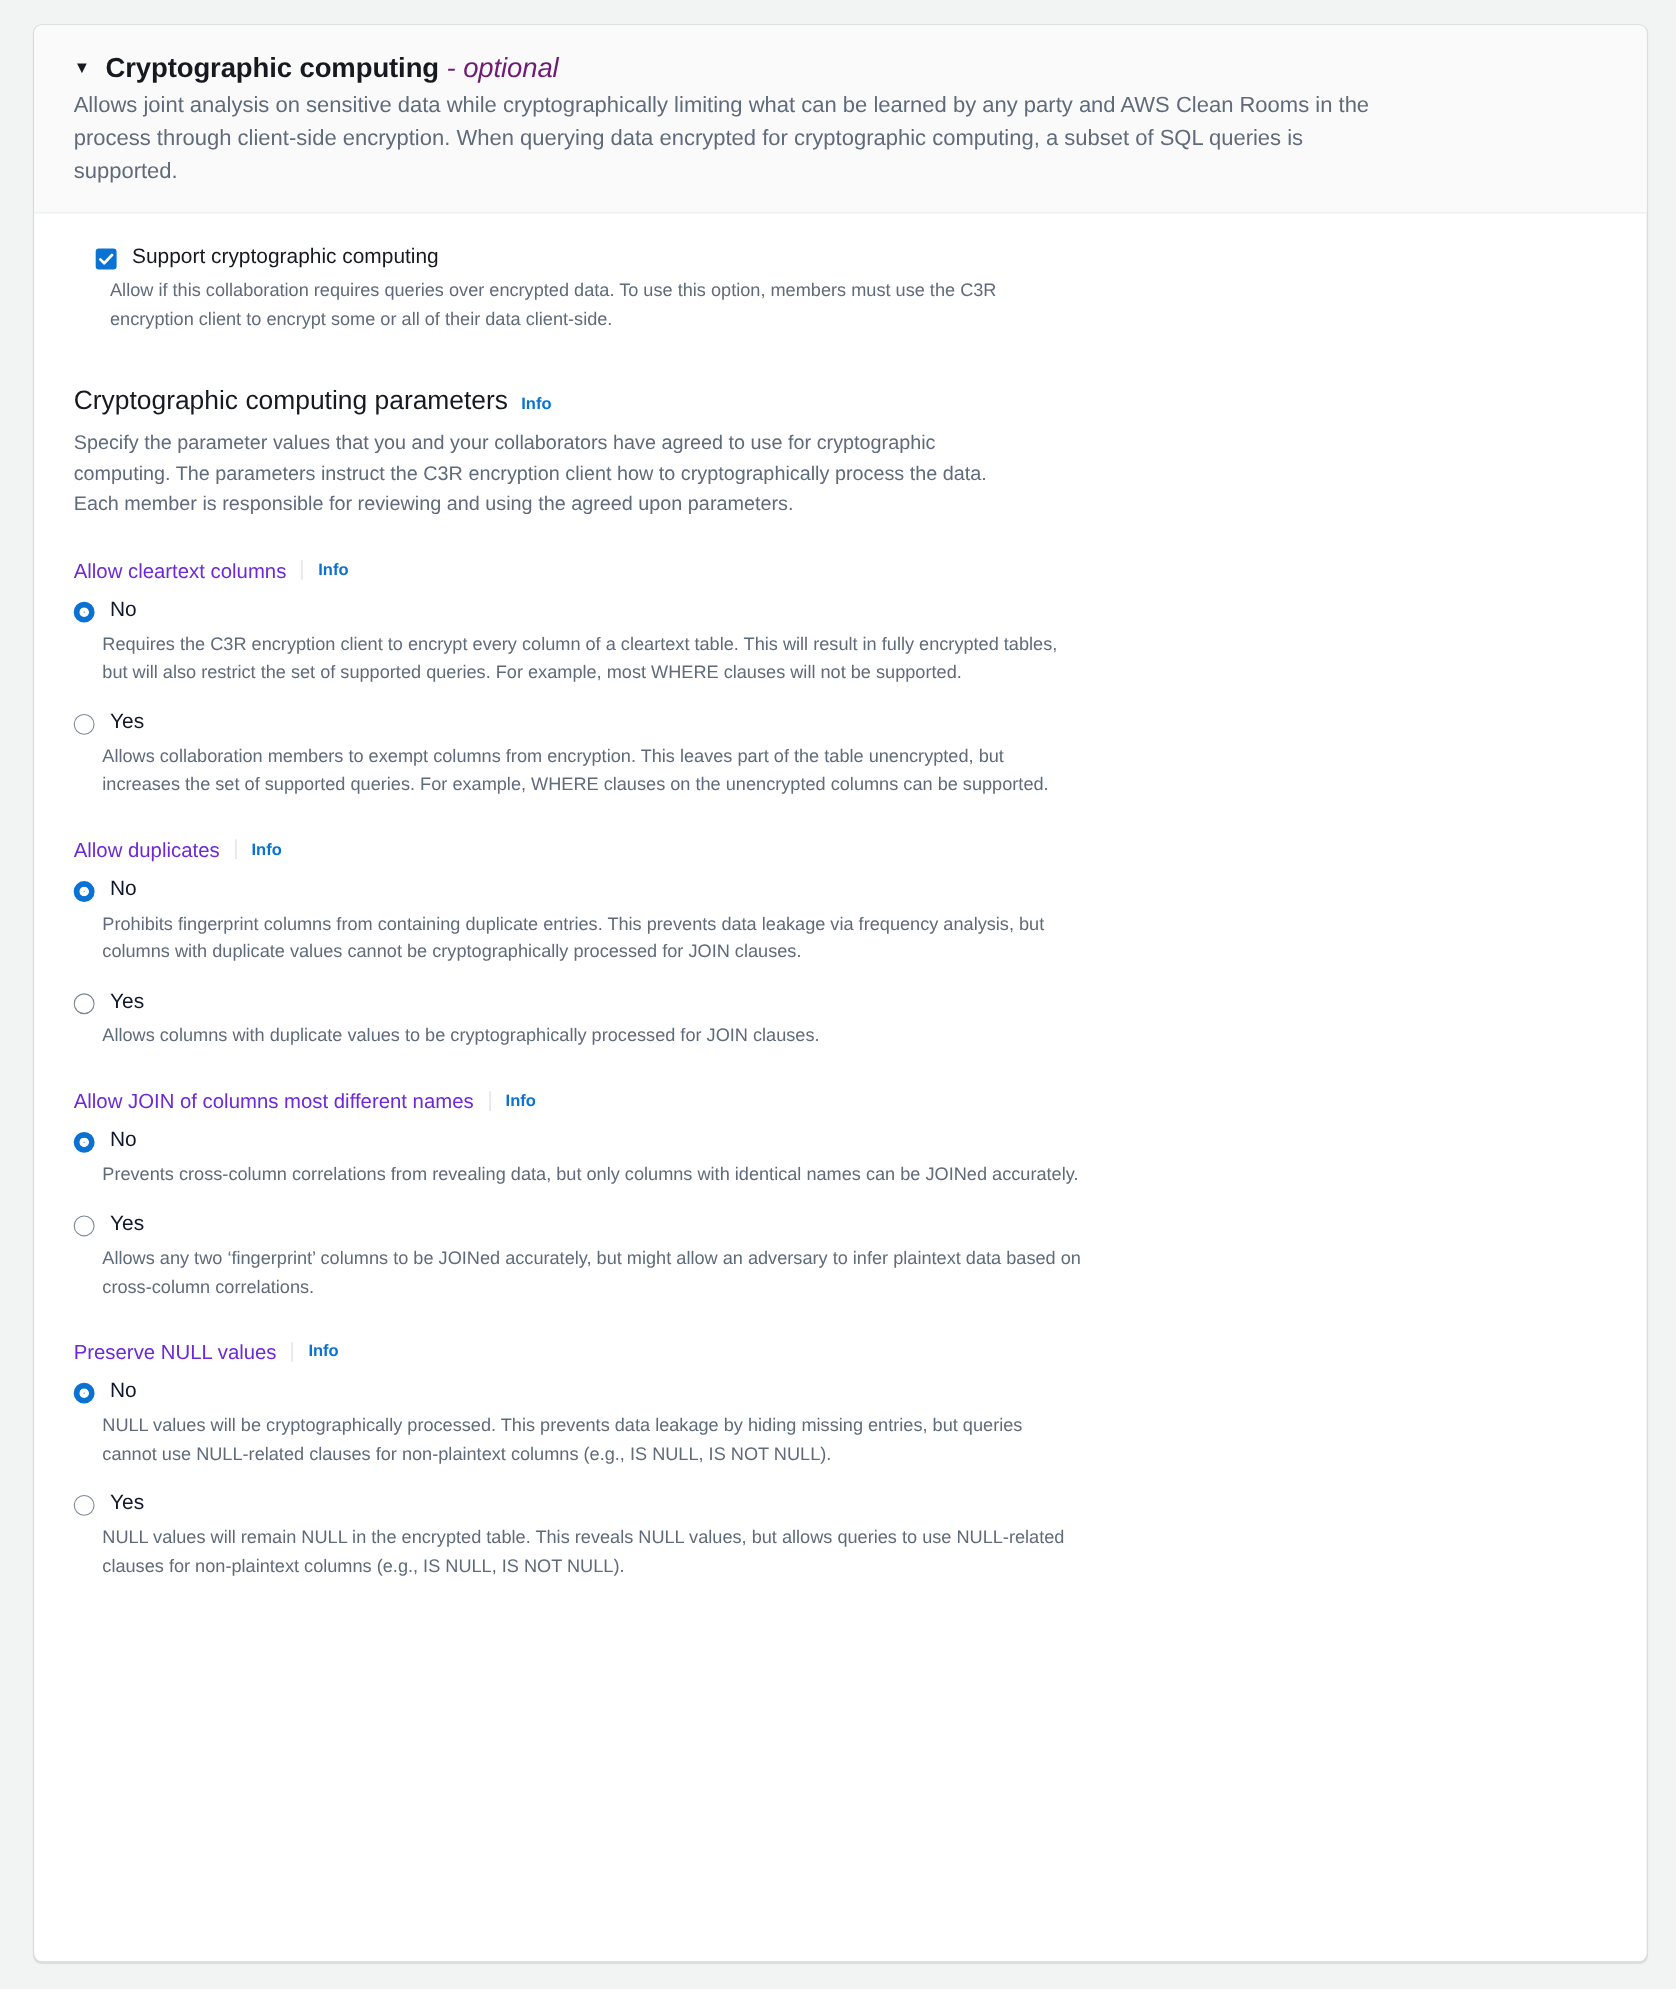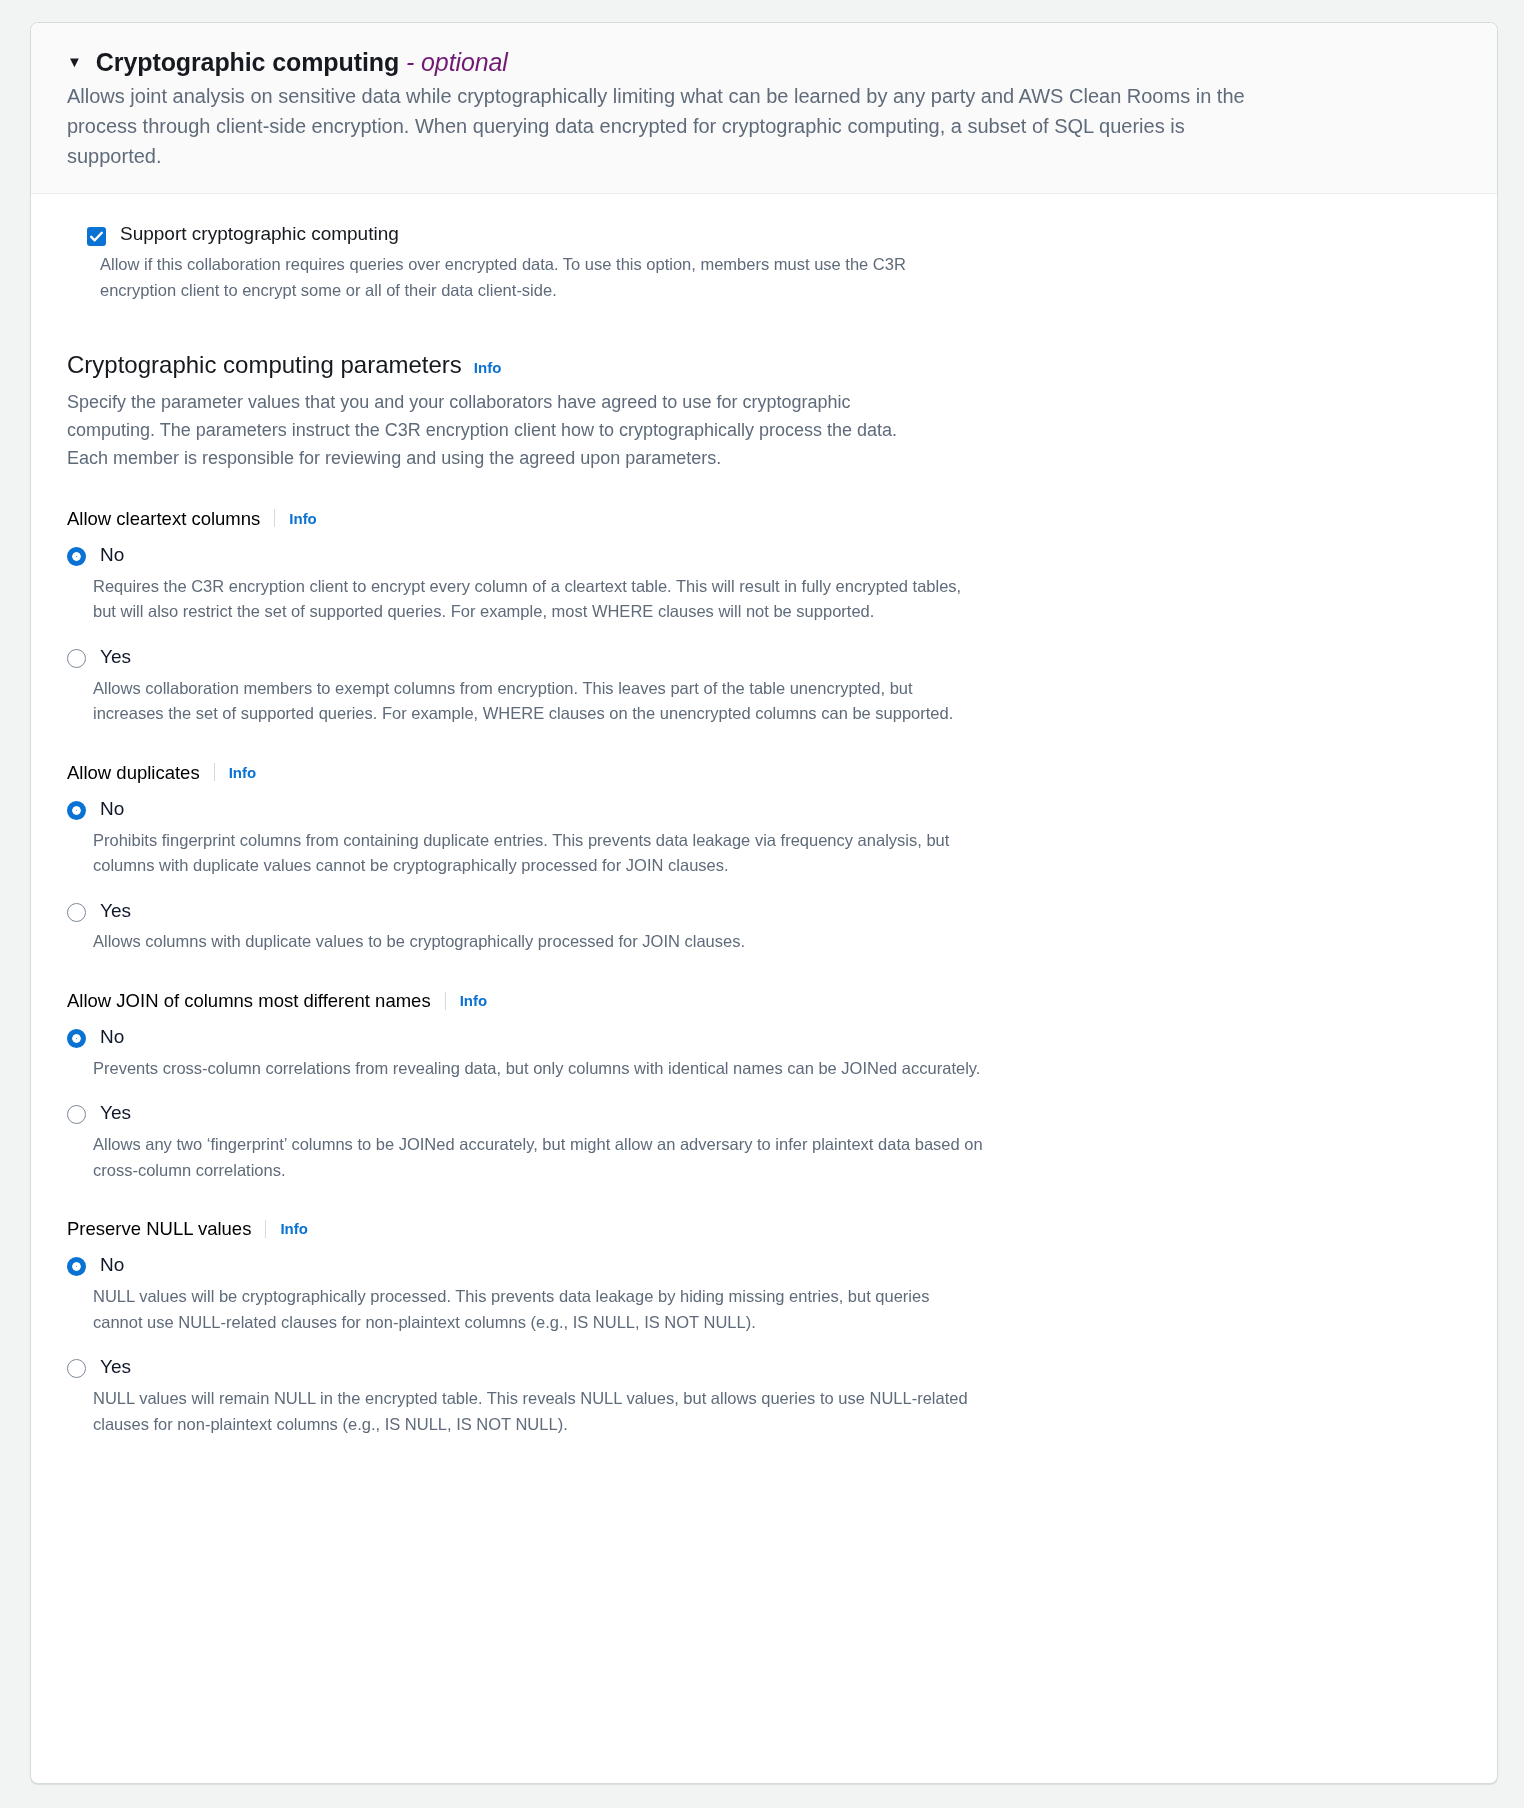--- a/index.html
+++ b/index.html
@@ -67,21 +67,21 @@
     color: #5f6b7a;
     max-width: 1190px;
   }
   
   .panel-body {
     padding: 28px 36px 30px 36px;
   }
   
   .checkbox-row {
     display: flex;
-    align-items: flex-end;
+    align-items: center;
     gap: 14px;
     padding-left: 20px;
   }
   .checkbox {
     width: 19px;
     height: 19px;
     min-width: 19px;
     border-radius: 3px;
     background: #0972d3;
     position: relative;
@@ -132,21 +132,21 @@
   
   .field-group { margin-top: 34px; }
   .field-label-row {
     display: flex;
     align-items: center;
     gap: 0px;
     margin-bottom: 13px;
   }
   .field-label {
     font-size: 18.5px;
-    color: #000000;
+    color: #6d28d9;
     line-height: 1.25;
   }
   .label-divider {
     display: inline-block;
     width: 1px;
     height: 18px;
     background: #d5dbdb;
     margin: 0 14px;
   }
   

